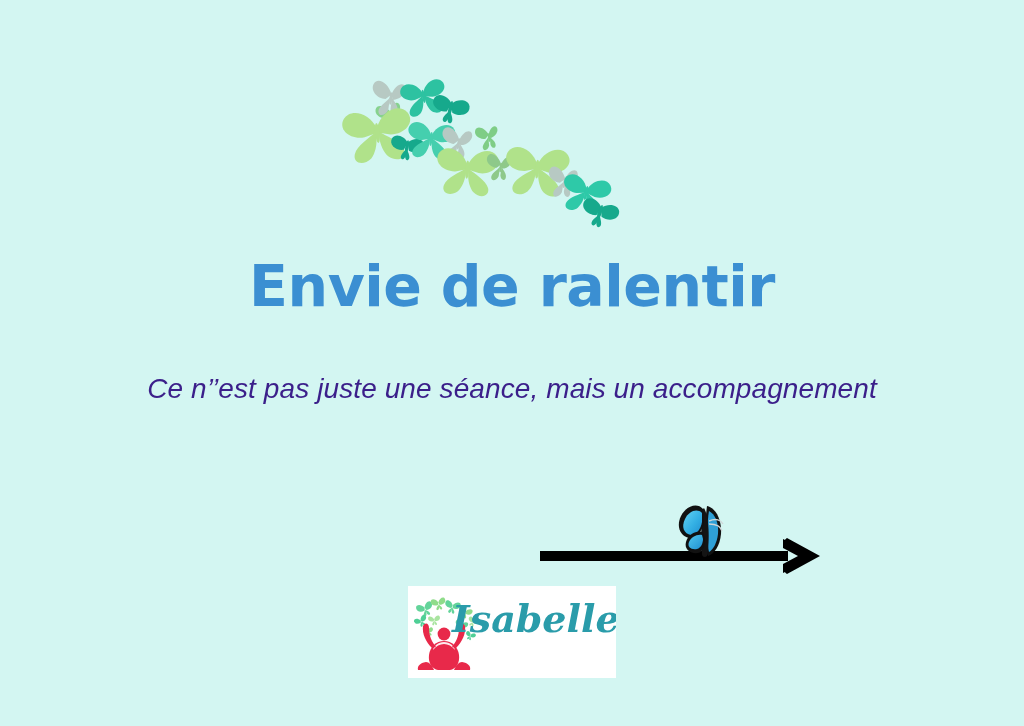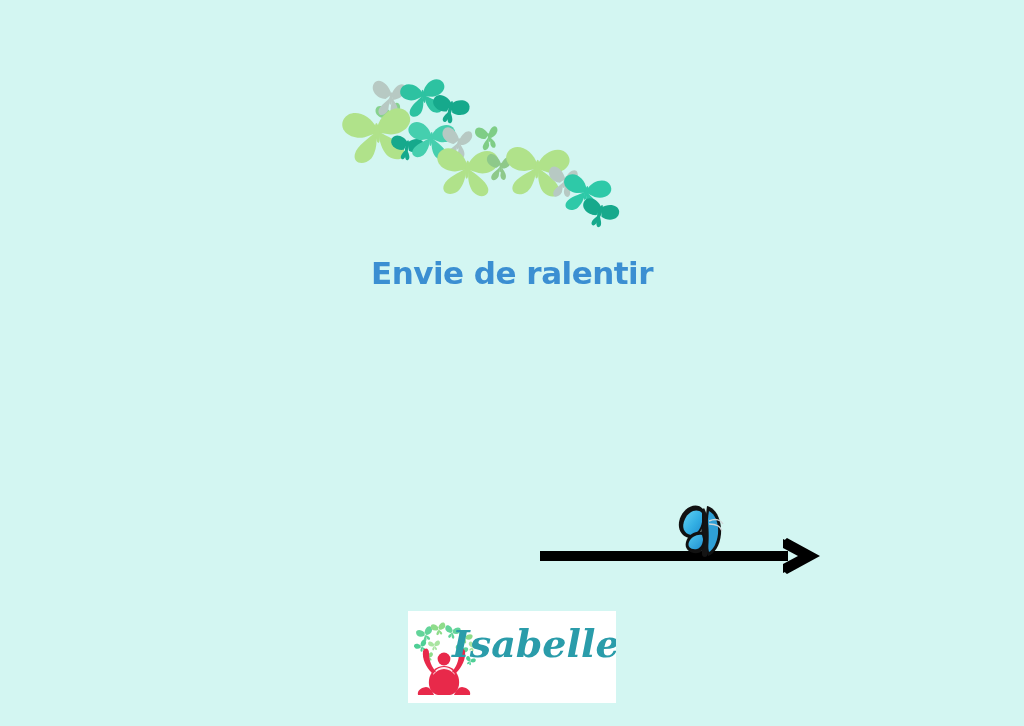--- a/index.html
+++ b/index.html
@@ -36,21 +36,21 @@
 
   
   #title {
     position: absolute;
     left: 0;
     top: 258px;
     width: 1024px;
     text-align: center;
     font-family: "DejaVu Sans", sans-serif;
     font-weight: bold;
-    font-size: 31px;
+    font-size: 57px;
     letter-spacing: -0.5px;
     color: #3b8fd2;
     line-height: 1;
     white-space: nowrap;
   }
 
   
   #subtitle {
     position: absolute;
     left: 0;
@@ -219,20 +219,21 @@
           <use href="#bfly-open" transform="translate(258,126) scale(1.02) rotate(12)" fill="#2ec9a8"></use>
         </g>
       <g>
           <use href="#bfly-moth" transform="translate(272,148) scale(0.95) rotate(18)" fill="#16a98c"></use>
         </g>
     </svg>
   </div>
 
   <div id="title" style="color: rgb(59, 143, 210);">Envie de ralentir</div>
 
+  <div id="subtitle" style="color: rgb(59, 31, 138);">Ce n’’est pas juste une séance, mais un accompagnement</div>
 
   <div id="arrow">
     <svg viewBox="0 0 285 48" xmlns="http://www.w3.org/2000/svg">
       <rect x="0" y="19" width="248" height="10" fill="#000000"></rect>
       <path d="M243,7 L278,24 L243,41 L243,32 L258,24 L243,16 Z" fill="#000000"></path>
       <path d="M247,6 L280,24 L247,42 C244,40 244,38 246,36 L263,24 L246,12 C244,10 244,8 247,6 Z" fill="#000000"></path>
     </svg>
   </div>
 
   <div id="blue-butterfly">
@@ -258,21 +259,21 @@
       <path d="M38,19 C33,14 25,17 21,25 C17,33 20,40 27,41 C32,41 37,35 38,28 Z" fill="url(#bwing)"></path>
 
       <path d="M39,38 C33,36 24,40 22,48 C20,55 26,60 34,59 C39,58 41,52 41,45 Z" fill="#111111"></path>
       <path d="M38,41 C33,40 27,43 25,48 C23,53 27,56 33,55 C37,54 39,49 39,45 Z" fill="url(#bwing2)"></path>
 
       <path d="M45,27 C52,24 57,26 59,30" stroke="#cfd6d8" stroke-width="1.4" fill="none"></path>
       <path d="M45,30 C53,30 57,33 58,37" stroke="#cfd6d8" stroke-width="1.4" fill="none"></path>
     </svg>
   </div>
 
-  <div id="logo-card" style="background: rgb(255, 255, 255); margin-top: 25px;">
+  <div id="logo-card" style="background: rgb(255, 255, 255);">
 
     <div id="logo-mark">
       <svg viewBox="0 0 74 82" xmlns="http://www.w3.org/2000/svg">
         <defs>
           <g id="mini-bfly">
             <path d="M0,2 C-2,-3 -8,-5 -9,-1 C-10,3 -6,6 -1,5 Z"></path>
             <path d="M0,2 C2,-3 8,-5 9,-1 C10,3 6,6 1,5 Z"></path>
             <path d="M0,4 C-2,7 -5,9 -3,11 C-1,12 0,9 0,7 Z"></path>
             <path d="M0,4 C2,7 5,9 3,11 C1,12 0,9 0,7 Z"></path>
           </g>

